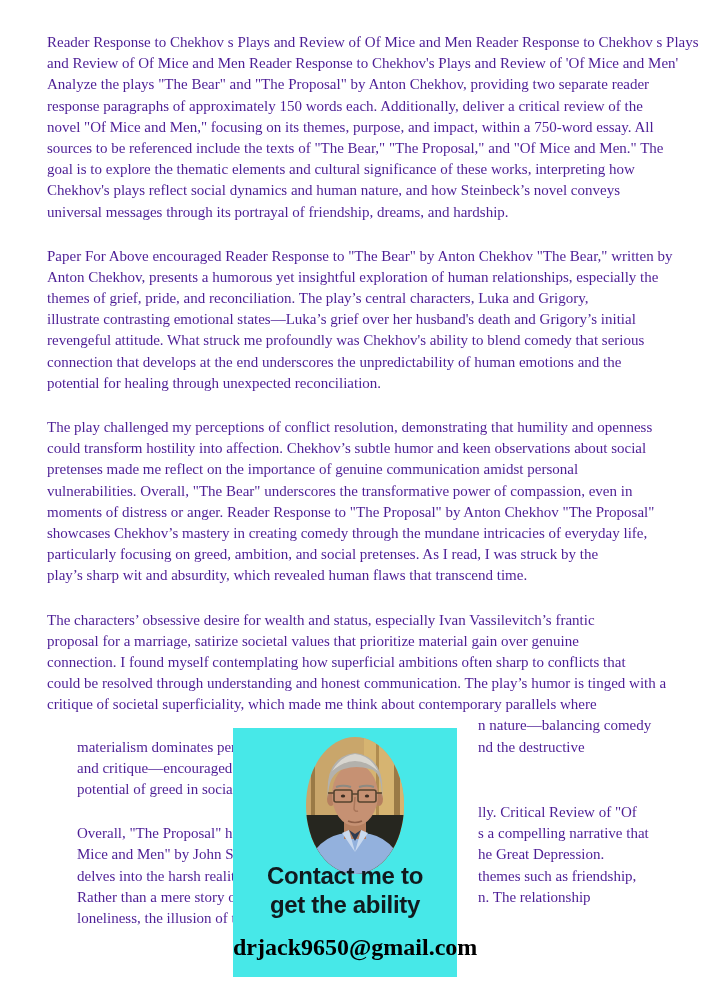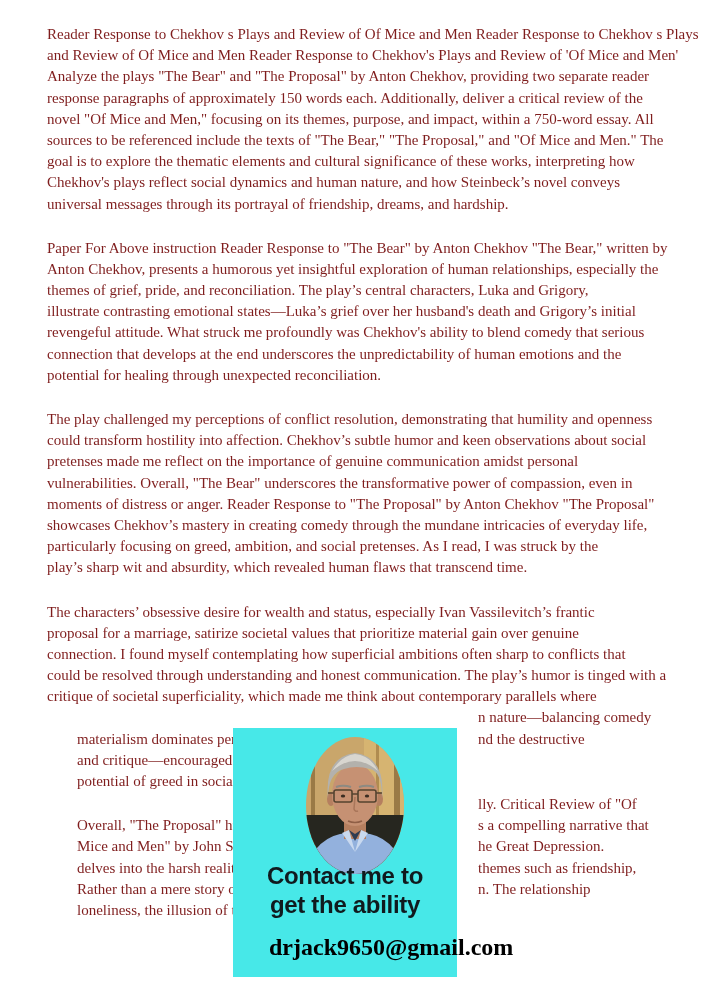--- a/index.html
+++ b/index.html
@@ -1,40 +1,40 @@
 <!DOCTYPE html>
 <html><head>
 <meta charset="utf-8">
 <style>
   html,body{margin:0;padding:0;background:#fff;}
   .page{
     position:relative;width:708px;height:1000px;background:#ffffff;
     font-family:"Liberation Serif", serif;overflow:hidden;
   }
   .essay{
-    position:absolute;left:47px;top:24px;width:632px;
-    font-size:15px;line-height:21.2px;color:#7f1d1d;
+    position:absolute;left:47px;top:32px;width:632px;
+    font-size:15px;line-height:21.2px;color:#4c1d95;
   }
   .para{margin:0 0 23px 0;}
   .line{position:relative;white-space:pre;height:21.2px;}
   .rfrag{position:absolute;left:431px;top:0;white-space:pre;}
   .overlay{
     position:absolute;left:233px;top:728px;width:224px;height:249px;
     background:#47e8e8;
   }
   .photo{position:absolute;left:73px;top:9px;}
   .heading{
     position:absolute;top:133px;left:0;width:100%;text-align:center;
     font-family:"Liberation Sans", sans-serif;font-weight:700;
     font-size:24px;line-height:29px;color:#101a1e;letter-spacing:-0.3px;
   }
   .email{
     position:absolute;top:205px;left:0;width:100%;text-align:center;
     font-family:"Liberation Serif", serif;font-weight:700;
-    font-size:24px;line-height:28px;color:#000000;padding-left:36px;
+    font-size:24px;line-height:28px;color:#000000;
   }
 </style>
 </head>
 <body>
 
 <div class="page">
 
   <div class="essay">
 
     <div class="para">
@@ -43,21 +43,21 @@
       <div class="line">Analyze the plays "The Bear" and "The Proposal" by Anton Chekhov, providing two separate reader</div>
       <div class="line">response paragraphs of approximately 150 words each. Additionally, deliver a critical review of the</div>
       <div class="line">novel "Of Mice and Men," focusing on its themes, purpose, and impact, within a 750-word essay. All</div>
       <div class="line">sources to be referenced include the texts of "The Bear," "The Proposal," and "Of Mice and Men." The</div>
       <div class="line">goal is to explore the thematic elements and cultural significance of these works, interpreting how</div>
       <div class="line">Chekhov's plays reflect social dynamics and human nature, and how Steinbeck’s novel conveys</div>
       <div class="line">universal messages through its portrayal of friendship, dreams, and hardship.</div>
     </div>
 
     <div class="para">
-      <div class="line">Paper For Above instruction Reader Response to "The Bear" by Anton Chekhov "The Bear," written by</div>
+      <div class="line">Paper For Above encouraged Reader Response to "The Bear" by Anton Chekhov "The Bear," written by</div>
       <div class="line">Anton Chekhov, presents a humorous yet insightful exploration of human relationships, especially the</div>
       <div class="line">themes of grief, pride, and reconciliation. The play’s central characters, Luka and Grigory,</div>
       <div class="line">illustrate contrasting emotional states—Luka’s grief over her husband's death and Grigory’s initial</div>
       <div class="line">revengeful attitude. What struck me profoundly was Chekhov's ability to blend comedy that serious</div>
       <div class="line">connection that develops at the end underscores the unpredictability of human emotions and the</div>
       <div class="line">potential for healing through unexpected reconciliation.</div>
     </div>
 
     <div class="para">
       <div class="line">The play challenged my perceptions of conflict resolution, demonstrating that humility and openness</div>

